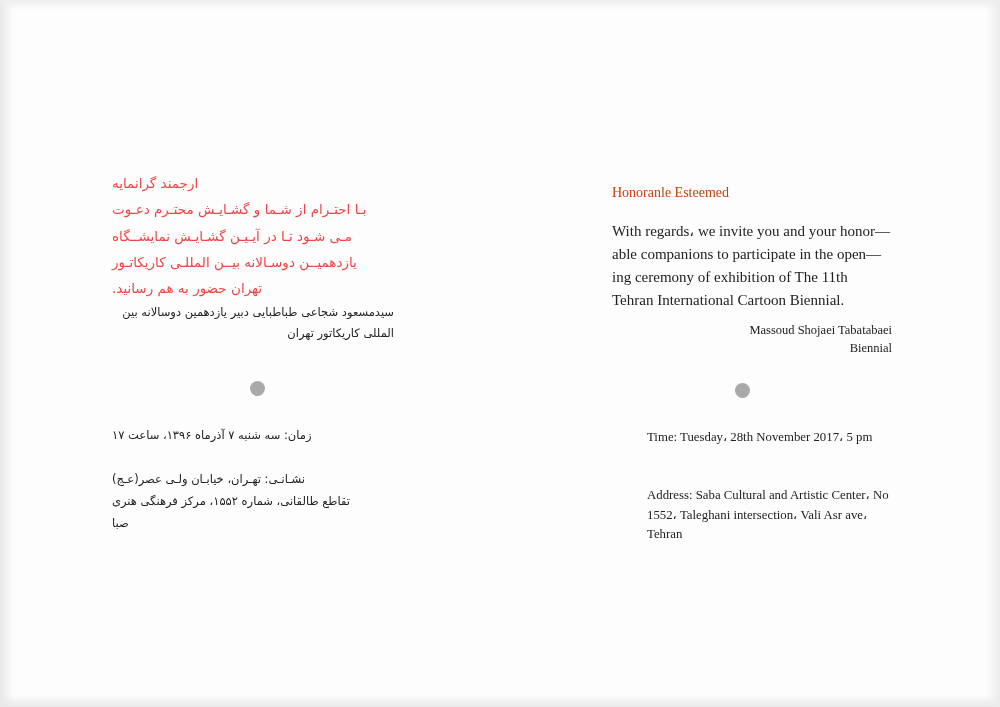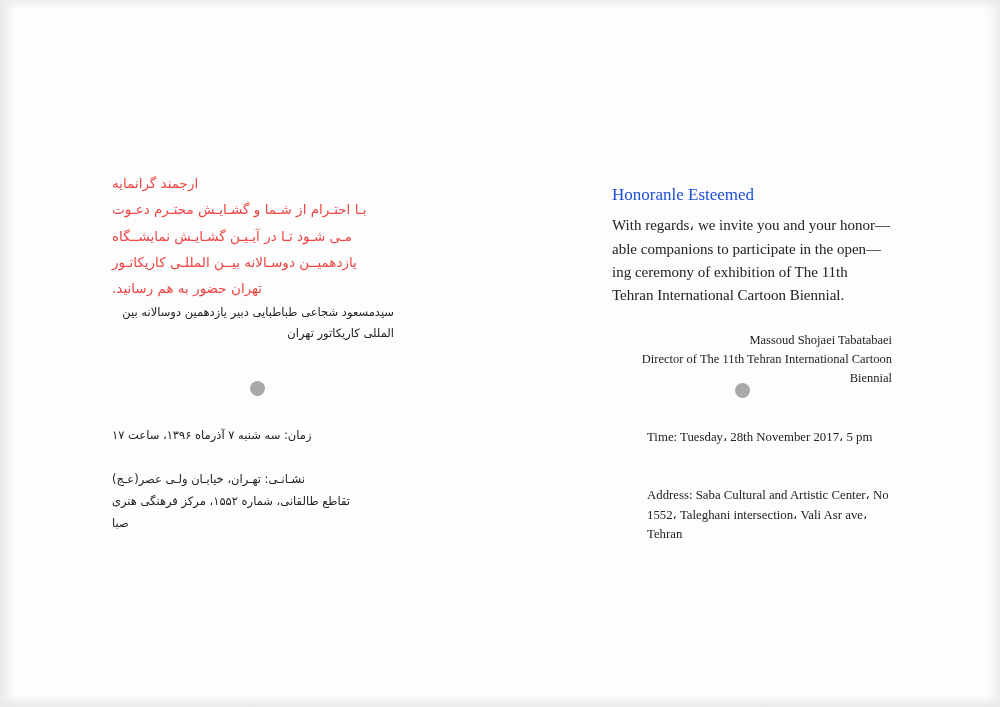--- a/index.html
+++ b/index.html
@@ -96,34 +96,34 @@
 
   
   .en-col {
     position: absolute;
     left: 612px;
     top: 182px;
     width: 280px;
     direction: ltr;
   }
   .en-greeting {
-    font-size: 17px;
+    font-size: 14px;
     line-height: 1.55;
-    color: #1d4ed8;
+    color: #c2410c;
   }
   .en-body {
     font-size: 15px;
     line-height: 1.55;
     color: #222;
     text-align: justify;
     text-align-last: left;
-    margin-top: 6px;
+    margin-top: 16px;
   }
   .en-sign {
-    margin-top: 24px;
+    margin-top: 8px;
     font-size: 12.5px;
     line-height: 1.5;
     color: #222;
     text-align: right;
   }
   .en-details {
     position: absolute;
     left: 647px;
     top: 428px;
     width: 290px;
@@ -181,21 +181,20 @@
   <div class="en-col">
     <div class="en-greeting">Honoranle Esteemed</div>
     <div class="en-body">
       <div>With regards، we invite you and your honor—</div>
       <div>able companions to participate in the open—</div>
       <div>ing ceremony of exhibition of The 11th</div>
       <div>Tehran International Cartoon Biennial.</div>
     </div>
     <div class="en-sign">
       <div>Massoud Shojaei Tabatabaei</div>
-      <div>Director of The 11th Tehran International Cartoon</div>
       <div>Biennial</div>
     </div>
   </div>
 
   <div class="dot dot-right"></div>
 
   <div class="en-details">
     <div class="block">
       <div>Time: Tuesday، 28th November 2017، 5 pm</div>
     </div>

